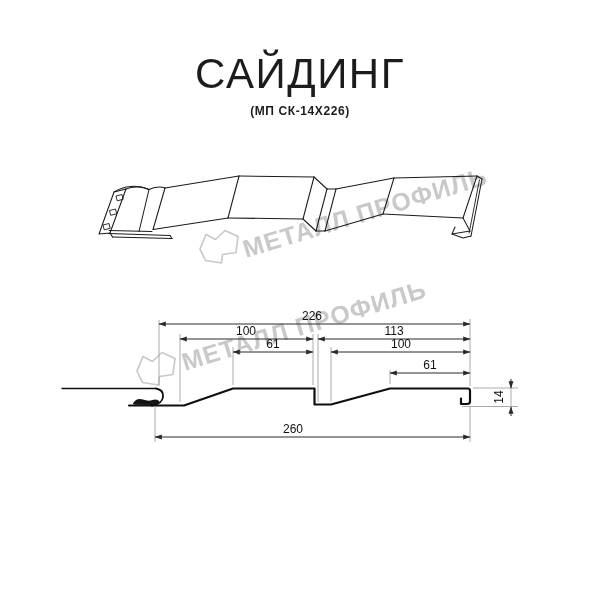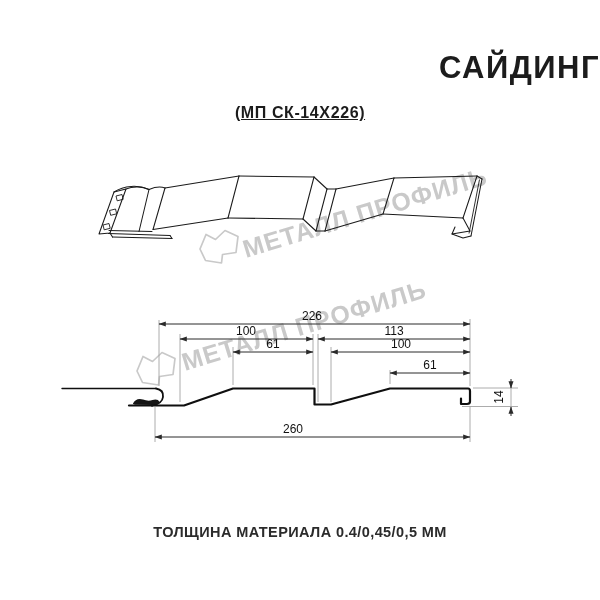--- a/index.html
+++ b/index.html
@@ -1,21 +1,21 @@
 <!DOCTYPE html>
 <html><head>
 <meta charset="utf-8">
 <style>
   html,body{margin:0;padding:0;background:#ffffff;}
   #stage{position:relative;width:600px;height:600px;background:#fff;overflow:hidden;
          font-family:"Liberation Sans",sans-serif;}
   .hdr{position:absolute;left:0;width:600px;text-align:center;color:#1c1c1c;}
-  #title{top:50px;font-size:31px;font-weight:700;letter-spacing:1.5px;text-align:right;}
+  #title{top:50px;font-size:42px;font-weight:400;letter-spacing:1.5px;}
   #subtitle{top:86px;font-size:15.5px;font-weight:700;letter-spacing:.8px;}
-  #model{top:104px;font-size:16px;font-weight:700;letter-spacing:.6px;text-decoration:underline;}
+  #model{top:104px;font-size:12px;font-weight:700;letter-spacing:.6px;}
   #footer-note{top:524px;font-size:14.5px;font-weight:700;letter-spacing:.4px;color:#2b2b2b;}
   svg{position:absolute;left:0;top:0;}
   .wire{fill:none;stroke:#1b1b1b;stroke-width:1.05;stroke-linejoin:round;stroke-linecap:round;}
   .wire-thin{fill:none;stroke:#1b1b1b;stroke-width:.9;stroke-linejoin:round;}
   .prof{fill:none;stroke:#0f0f0f;stroke-width:2.2;stroke-linejoin:round;stroke-linecap:round;}
   .prof-med{fill:none;stroke:#0f0f0f;stroke-width:1.8;stroke-linecap:round;}
   .prof-thin{fill:none;stroke:#0f0f0f;stroke-width:1.4;stroke-linecap:round;}
   .ext{stroke:#a3a3a3;stroke-width:.9;}
   .dim{stroke:#2a2a2a;stroke-width:1;}
   .dimtxt{font-size:12px;fill:#111;text-anchor:middle;font-family:"Liberation Sans",sans-serif;}
@@ -133,14 +133,13 @@
 
       <path class="prof-thin" d="M62,388.5 L156,388.5"></path>
       <path class="prof-med" d="M156,388.5 C162,389.5 163.5,393 163,397 C162.5,401.5 158,404.5 152,405.5"></path>
       <path class="prof" d="M129,405.5 L152,405.5"></path>
       <path fill="#141414" stroke="none" d="M133,403.5 Q136,397.5 143,399.5 Q148,401.5 152.5,400 Q158,398.5 159.5,402 Q160,405 153,405 L137,404.8 Q132.5,404.6 133,403.5 Z"></path>
       <path class="prof" d="M152,405.5 L184,405.5 L233,388.5 L314.5,388.5 L314.5,404.5 L331,404.5 L390,388.5 L468,388.5
                Q470,388.5 470,391 L470,401.5 Q470,404 467,404 L461,404 L461,398.5"></path>
     </g>
   </svg>
 
-  <div id="footer-note" class="hdr">ТОЛЩИНА МАТЕРИАЛА 0.4/0,45/0,5 ММ</div>
 </div>
 
 </body></html>

